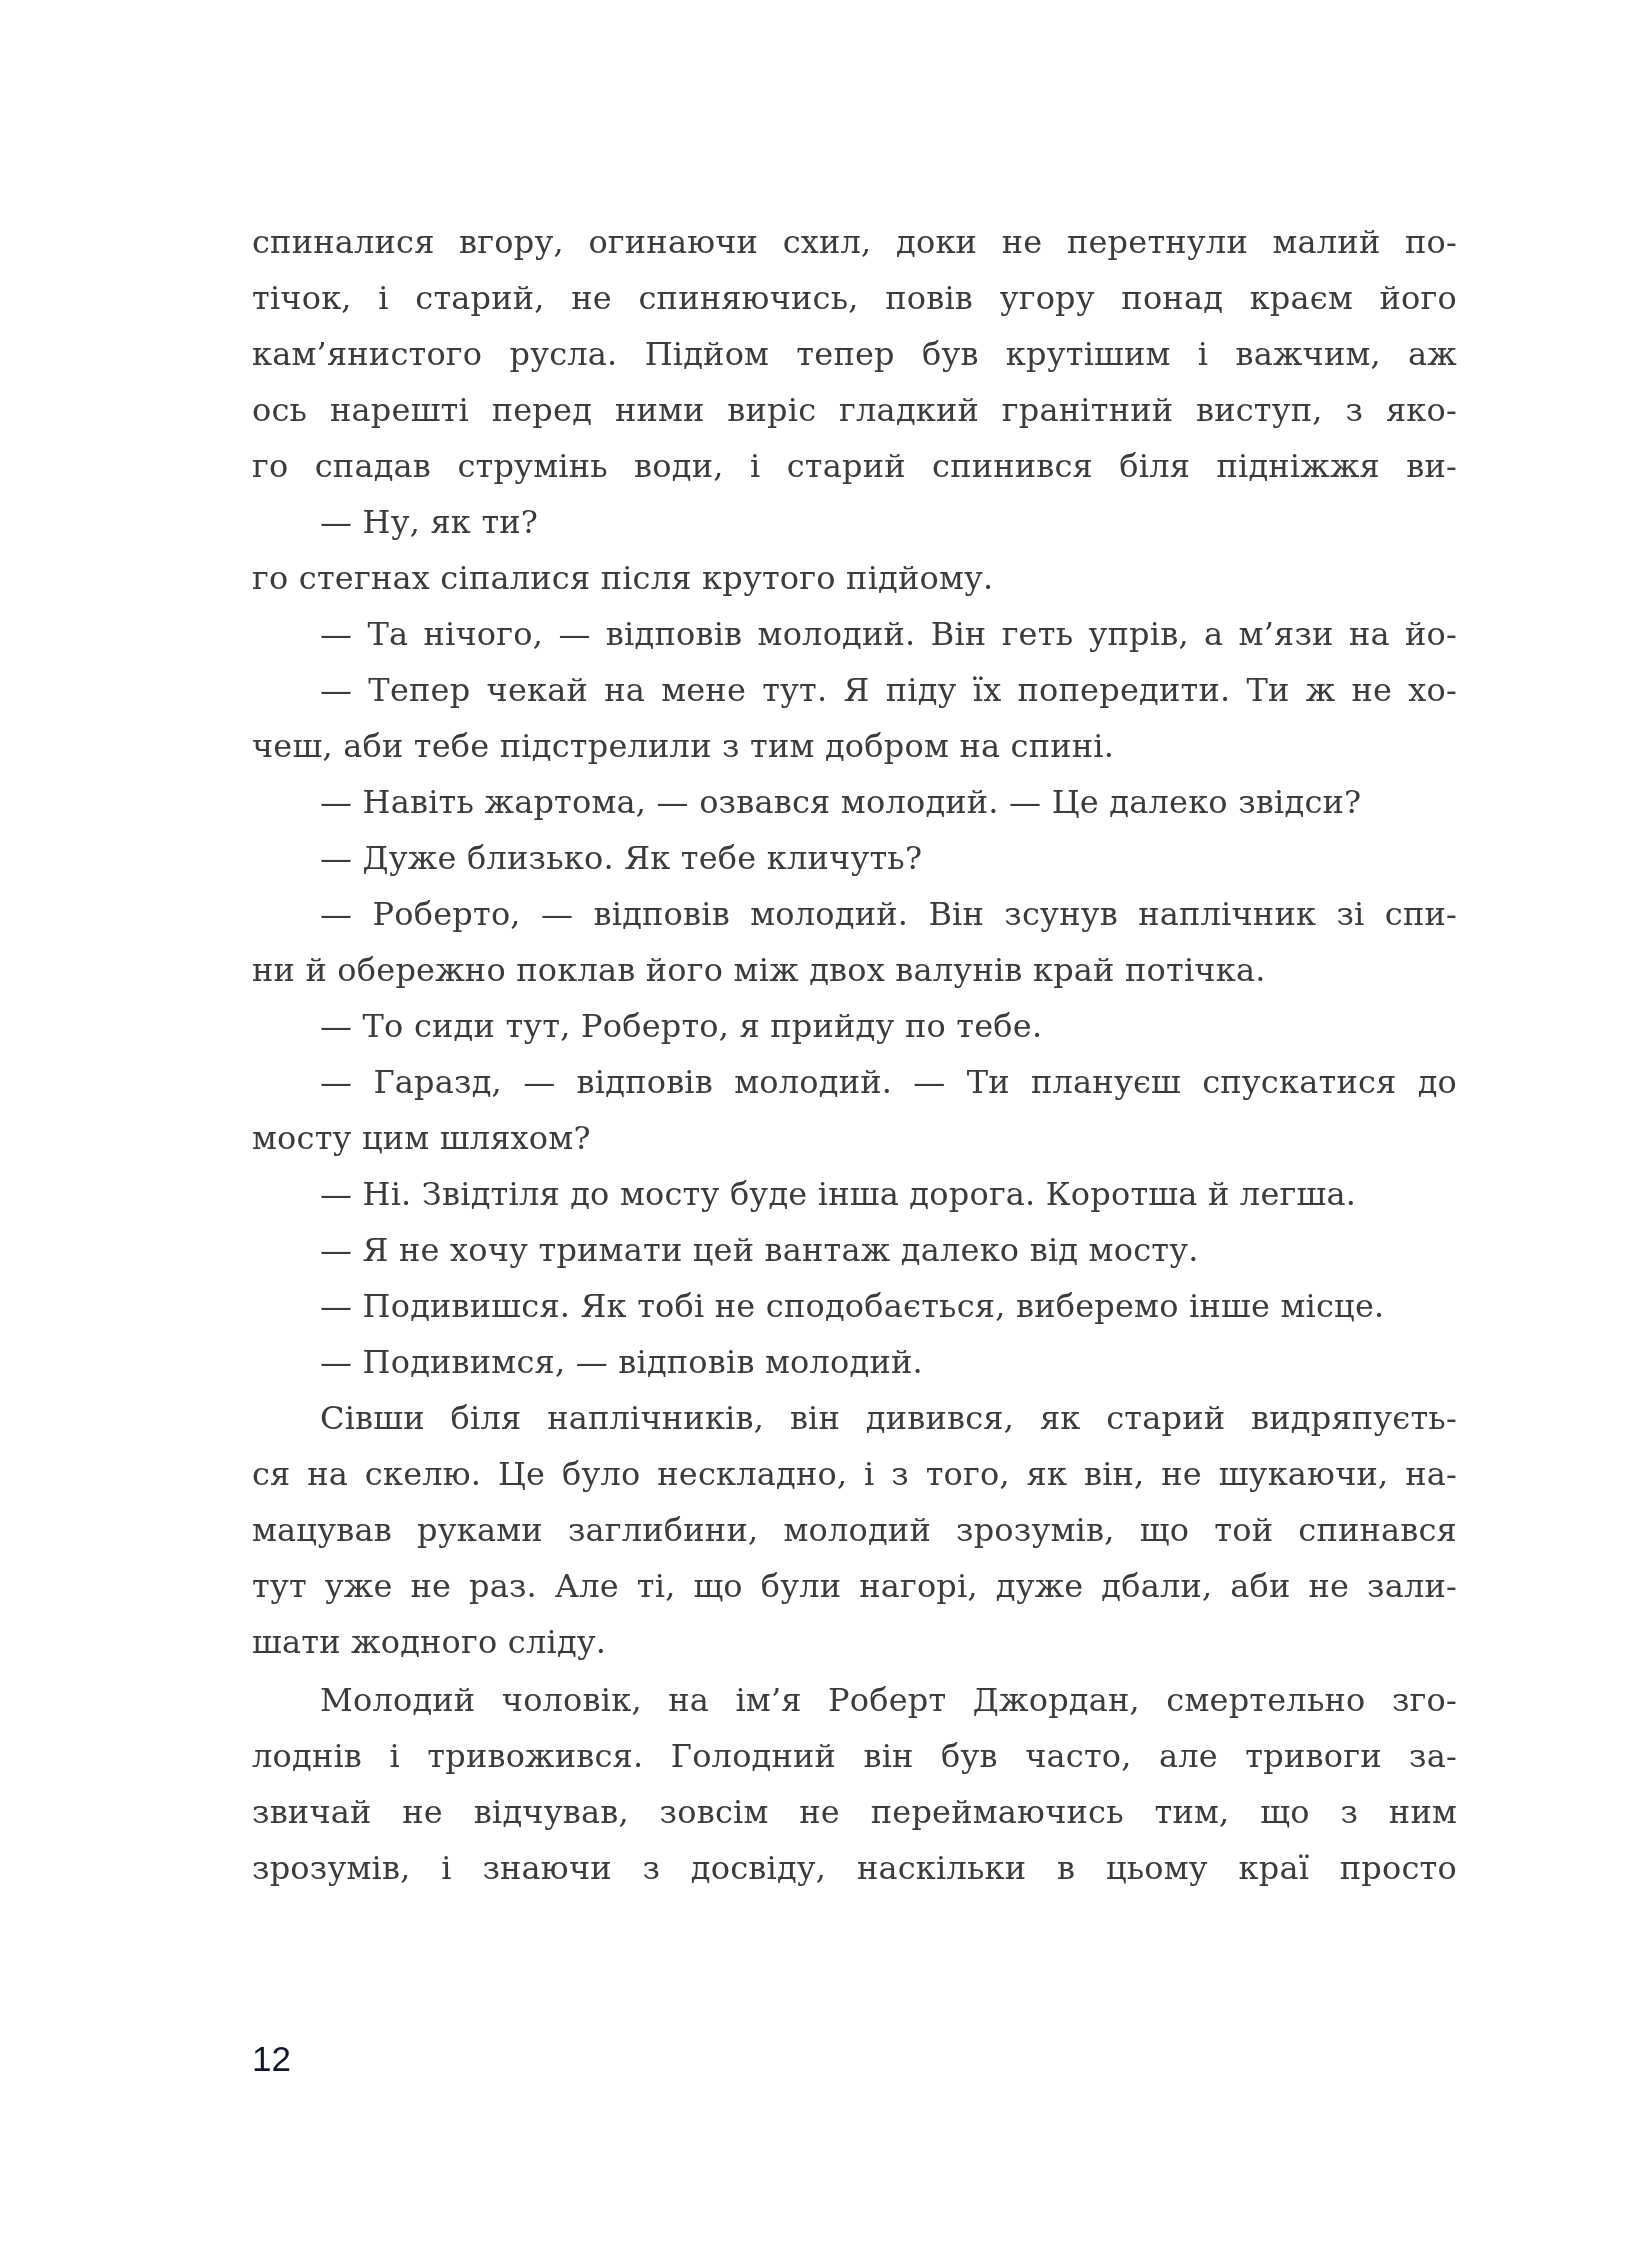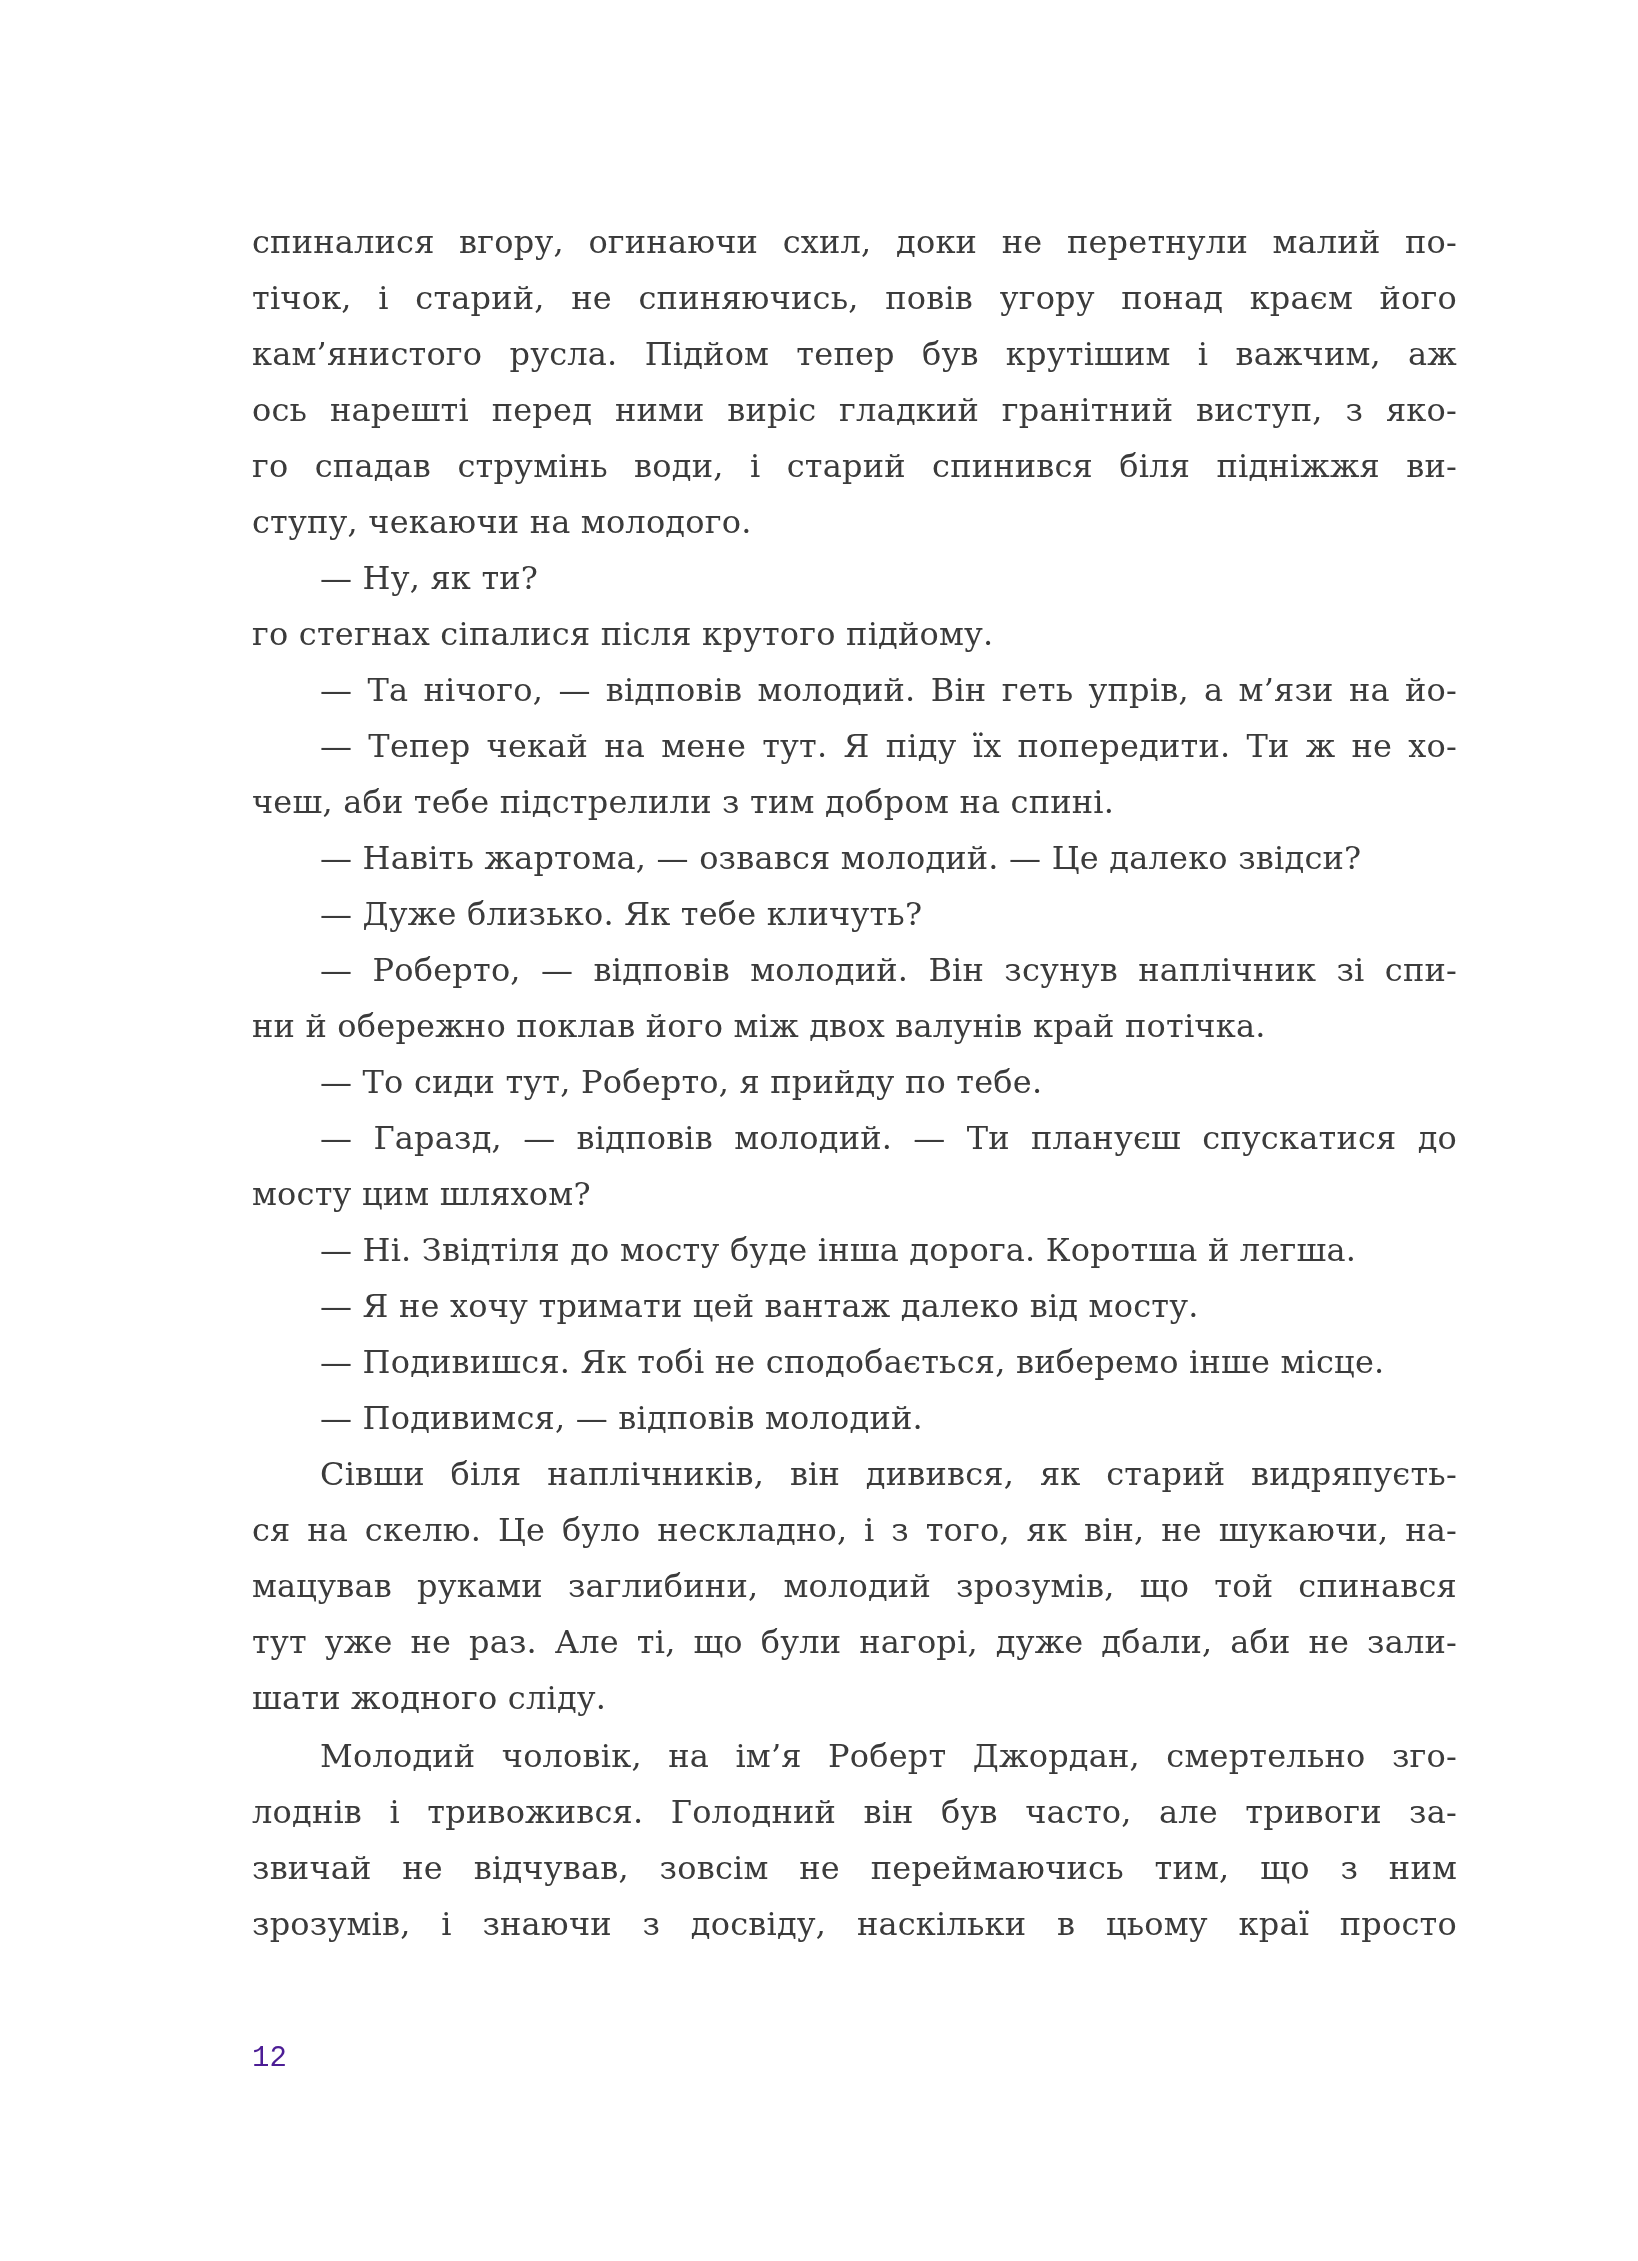--- a/index.html
+++ b/index.html
@@ -46,37 +46,36 @@
     .line.indent {
       padding-left: 68px;
     }
     .line.gap-before {
       margin-top: 1.7px;
     }
     .page-number {
       position: absolute;
       left: 252px;
       top: 2042px;
-      font-family: Liberation Mono, monospace;
-      font-size: 29px;
+      font-family: Liberation Sans, sans-serif;
+      font-size: 35px;
       line-height: 34px;
-      color: #4c1d95;
+      color: #0f172a;
     }
   </style>
 </head>
 <body>
 
 <div class="page">
   <div class="text-block" id="text-block">
       <div class="line just">спиналися вгору, огинаючи схил, доки не перетнули малий по-</div>
       <div class="line just">тічок, і старий, не спиняючись, повів угору понад краєм його</div>
       <div class="line just">кам’янистого русла. Підйом тепер був крутішим і важчим, аж</div>
       <div class="line just">ось нарешті перед ними виріс гладкий гранітний виступ, з яко-</div>
       <div class="line just">го спадав струмінь води, і старий спинився біля підніжжя ви-</div>
-      <div class="line">ступу, чекаючи на молодого.</div>
       <div class="line indent">— Ну, як ти?</div>
       <div class="line">го стегнах сіпалися після крутого підйому.</div>
       <div class="line just indent">— Та нічого, — відповів молодий. Він геть упрів, а м’язи на йо-</div>
       <div class="line just indent">— Тепер чекай на мене тут. Я піду їх попередити. Ти ж не хо-</div>
       <div class="line">чеш, аби тебе підстрелили з тим добром на спині.</div>
       <div class="line indent">— Навіть жартома, — озвався молодий. — Це далеко звідси?</div>
       <div class="line indent">— Дуже близько. Як тебе кличуть?</div>
       <div class="line just indent">— Роберто, — відповів молодий. Він зсунув наплічник зі спи-</div>
       <div class="line">ни й обережно поклав його між двох валунів край потічка.</div>
       <div class="line indent">— То сиди тут, Роберто, я прийду по тебе.</div>

